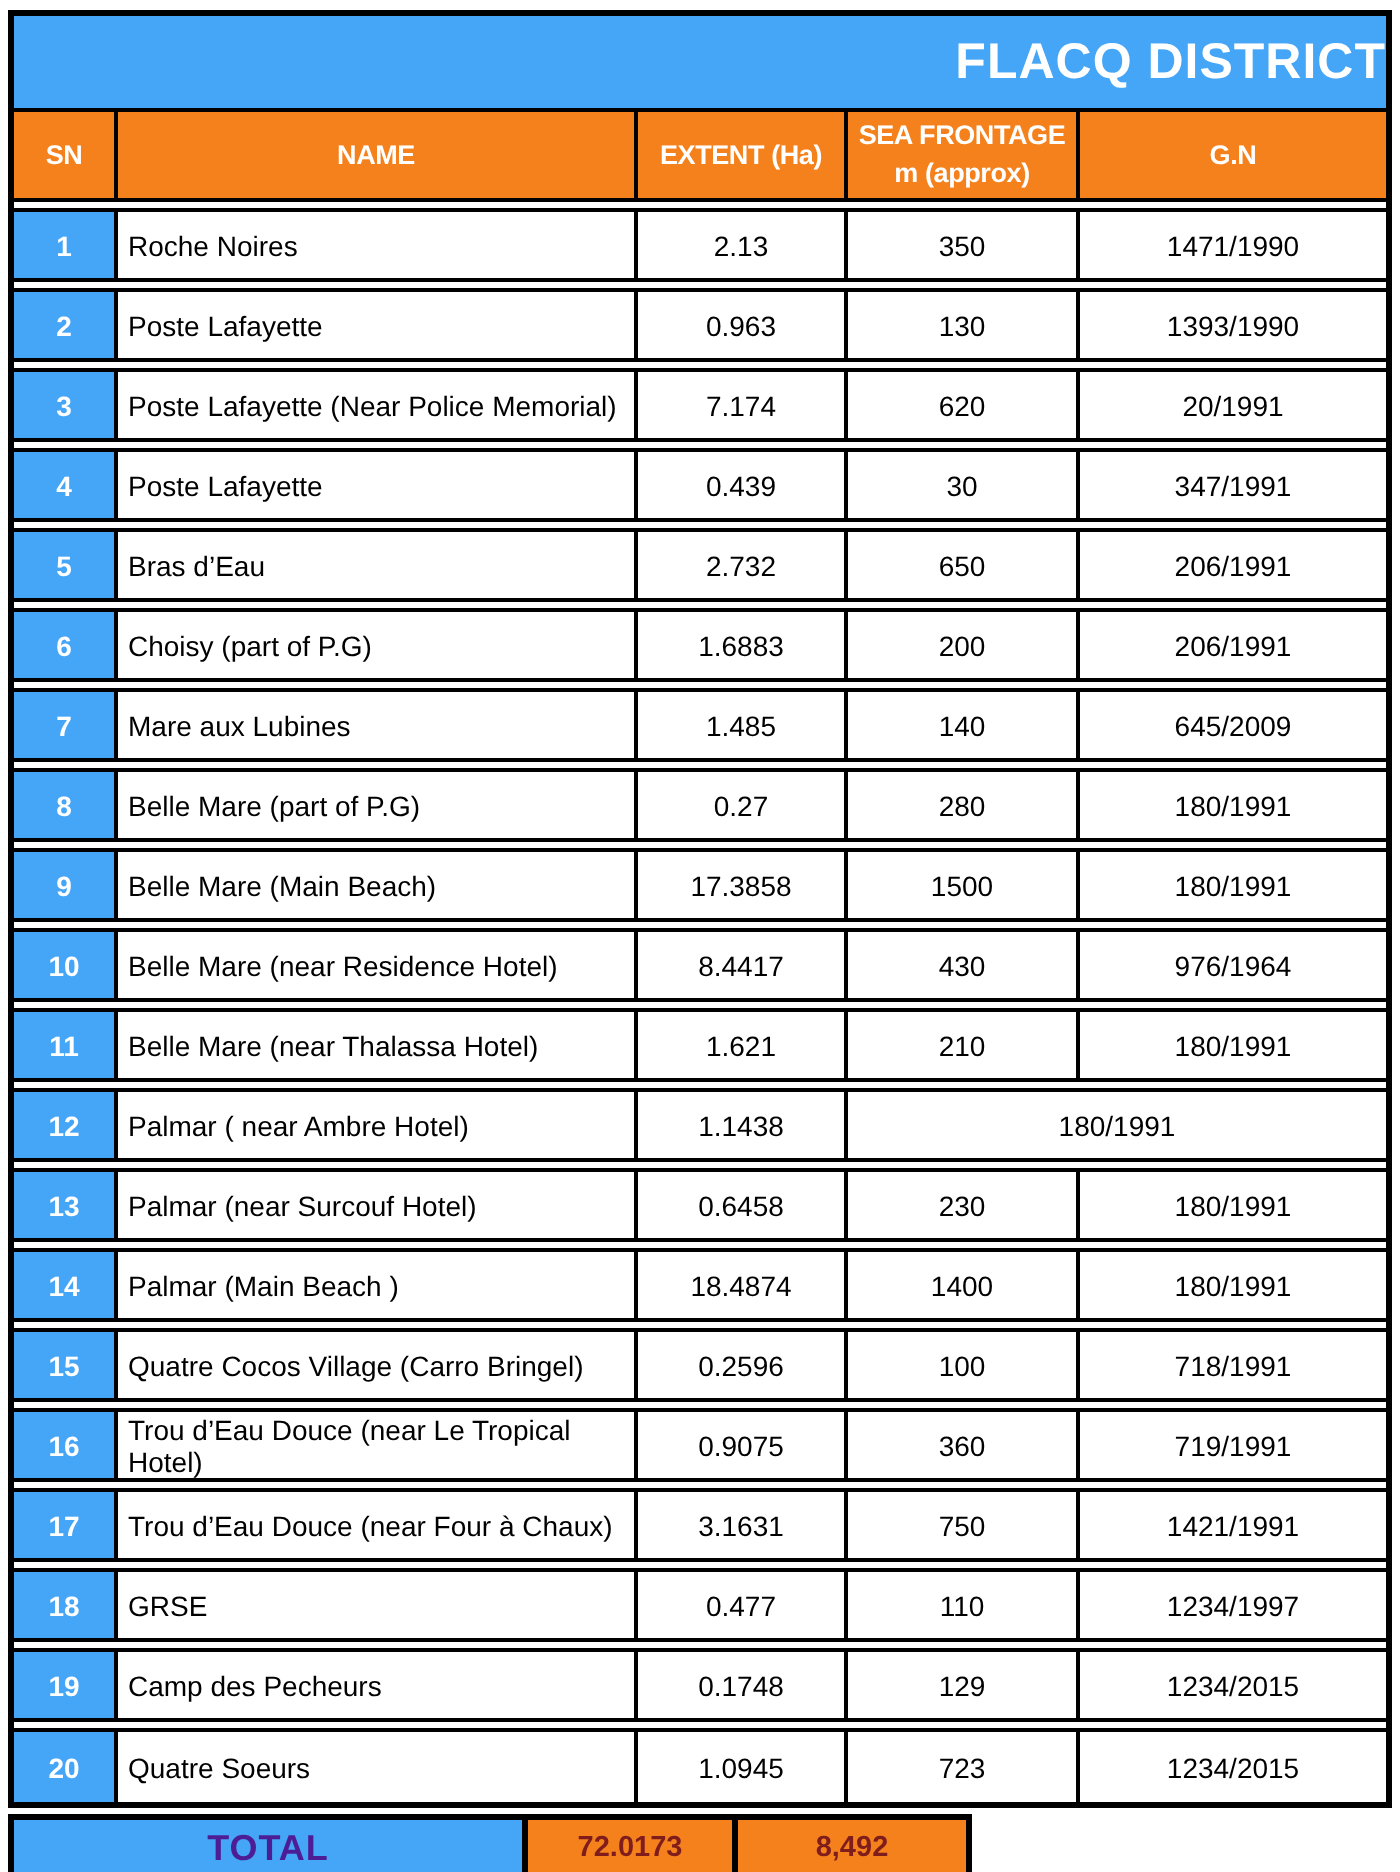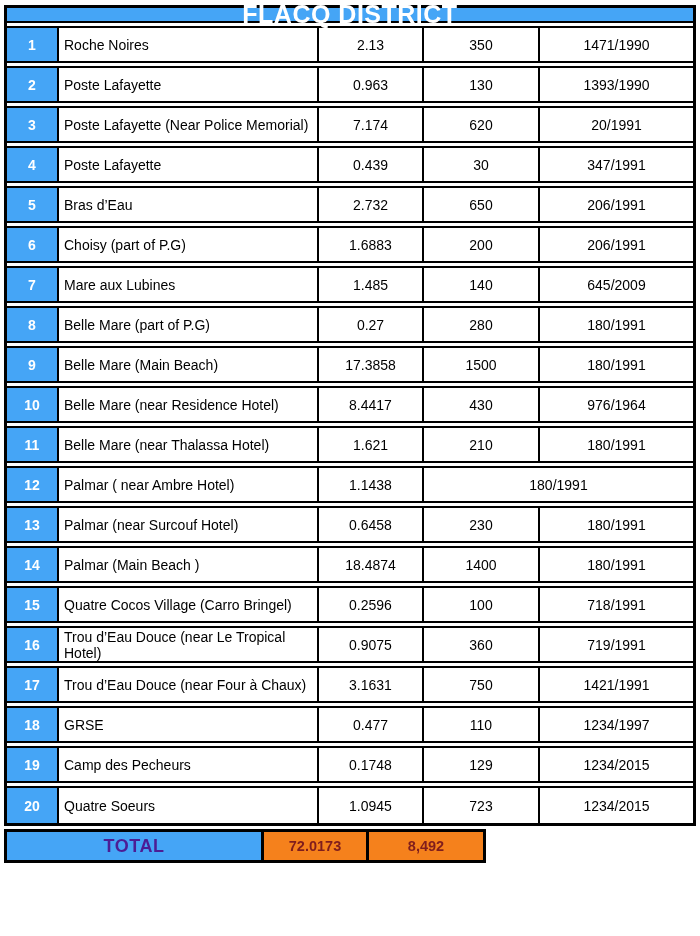--- a/index.html
+++ b/index.html
@@ -17,26 +17,26 @@
   body { height: 936px; overflow: hidden; }
   .sheet { padding: 5px 4px 0 4px; }
 
   
   .tbl {
     width: 692px;
     border: 3px solid var(--border);
     background: #fff;
   }
   .title-bar {
-    height: 15px;
+    height: 48px;
     background: var(--blue);
     border-bottom: 2px solid var(--border);
     display: flex;
     align-items: center;
-    justify-content: center;
+    justify-content: flex-end;
   }
   .title-bar span {
     color: #fff;
     font-weight: bold;
     font-size: 25px;
     letter-spacing: 0.5px;
   }
 
   .row { display: flex; background: #fff; }
   .cell {
@@ -112,20 +112,30 @@
 <body>
 
 <div class="sheet">
 
   <div class="tbl">
 
     <div class="title-bar">
       <span>FLACQ DISTRICT</span>
     </div>
 
+    <div class="row hrow">
+      <div class="cell c-sn">SN</div>
+      <div class="cell c-name">NAME</div>
+      <div class="cell c-extent">EXTENT (Ha)</div>
+      <div class="cell c-sea hdr-two-line">
+        <span>SEA FRONTAGE</span>
+        <span>m (approx)</span>
+      </div>
+      <div class="cell c-gn">G.N</div>
+    </div>
 
     <div id="rows-container">
   <div class="row drow">
     <div class="cell c-sn">1</div>
     <div class="cell c-name">Roche Noires</div>
     <div class="cell c-extent">2.13</div>
     <div class="cell c-sea">350</div>
     <div class="cell c-gn">1471/1990</div>
   </div>
 

